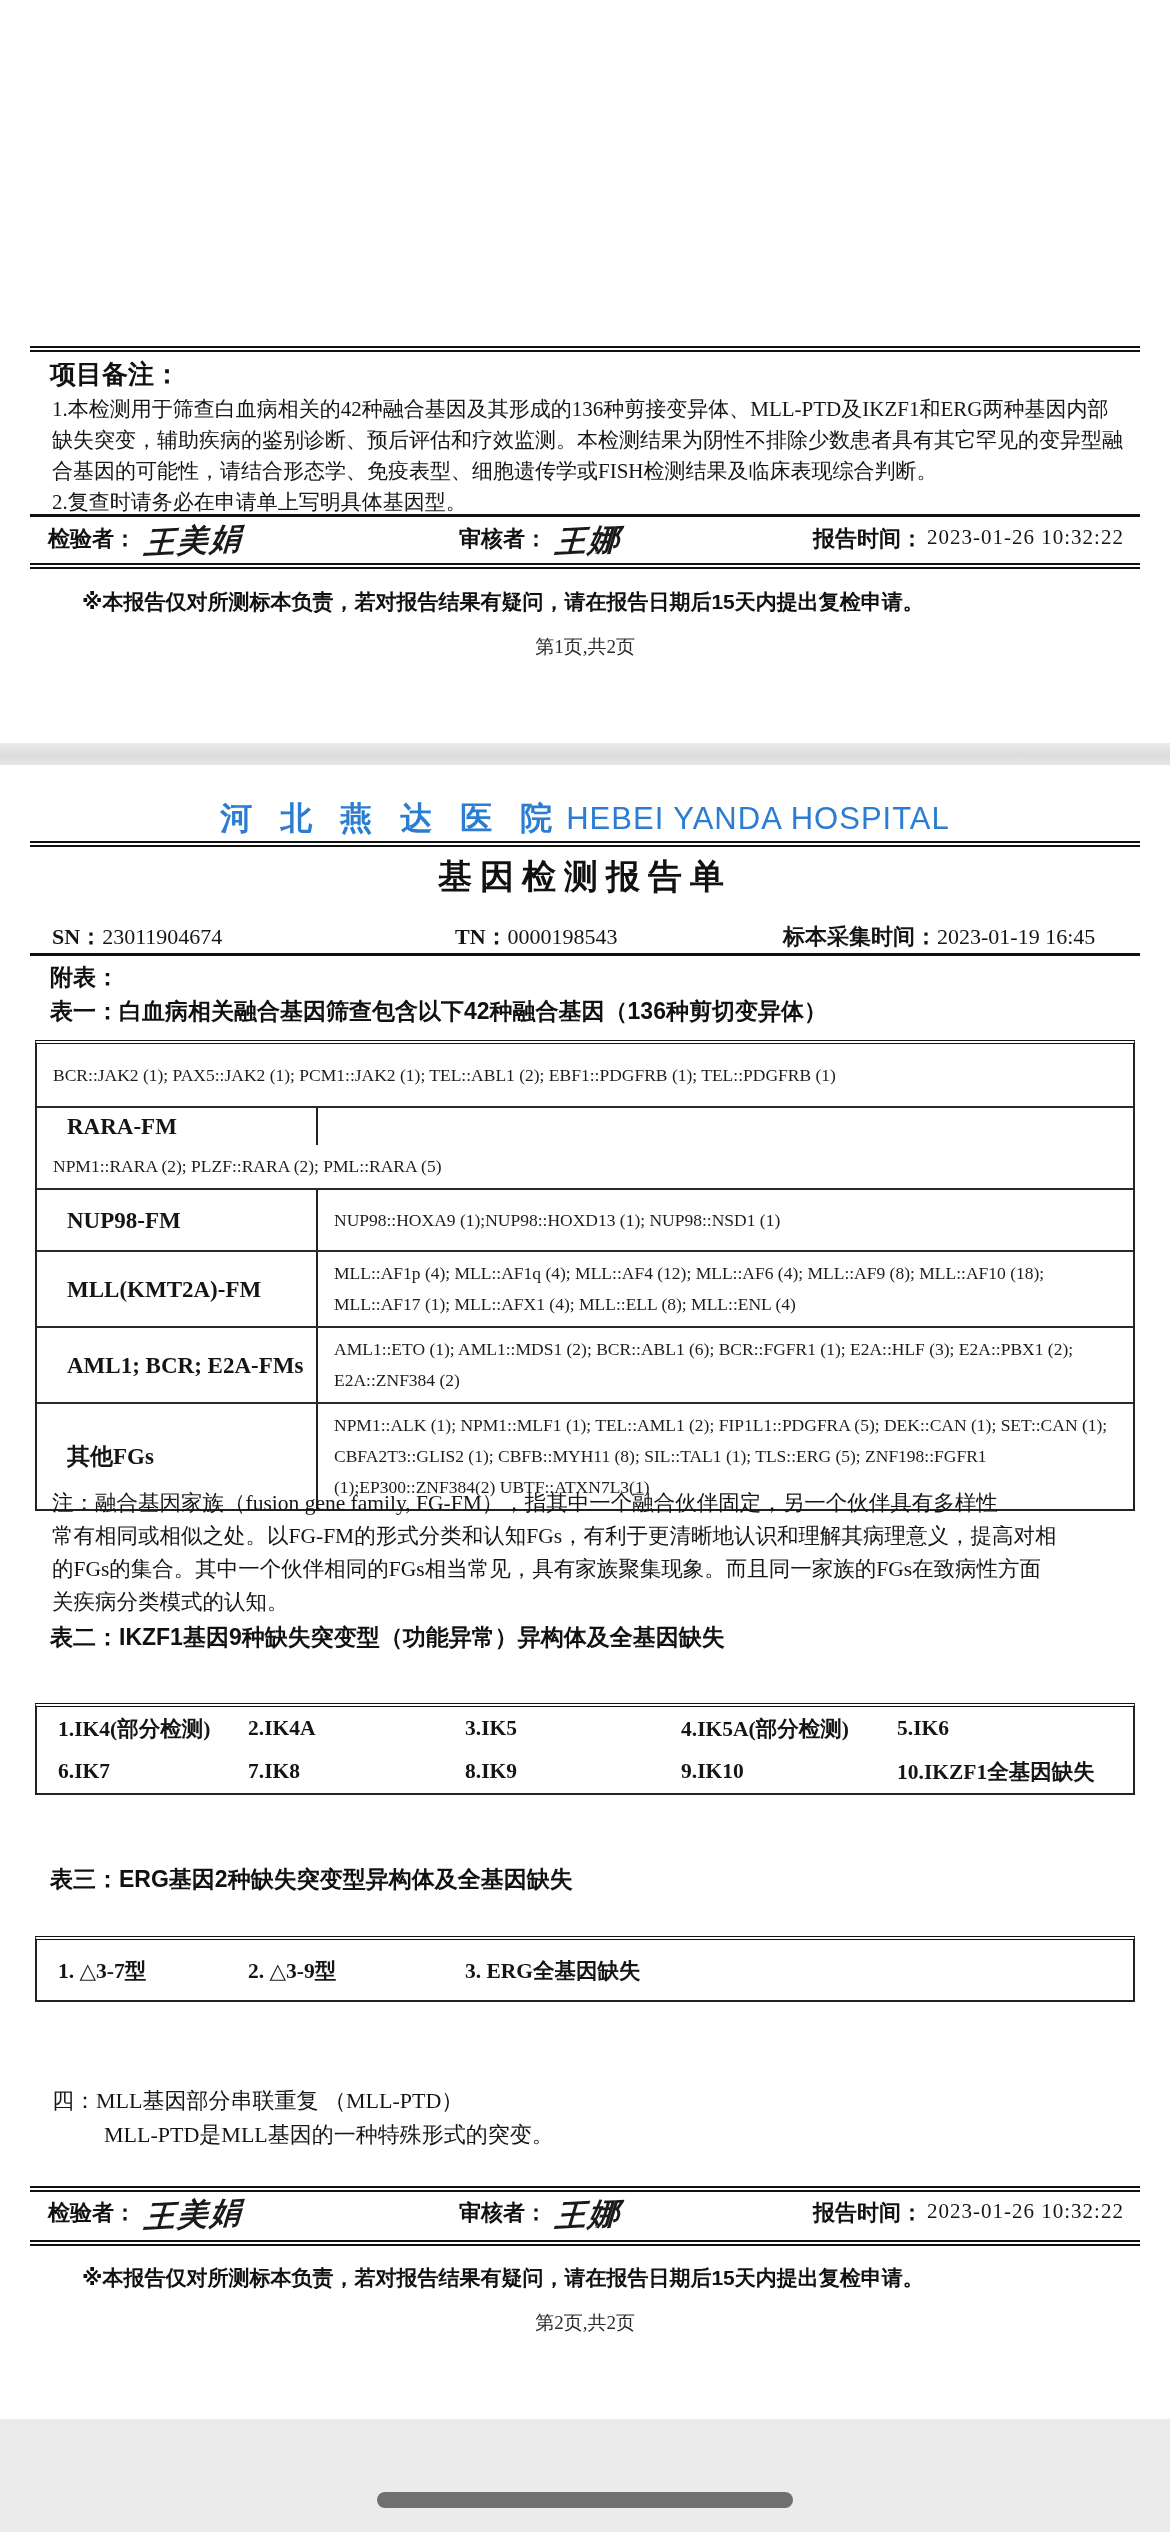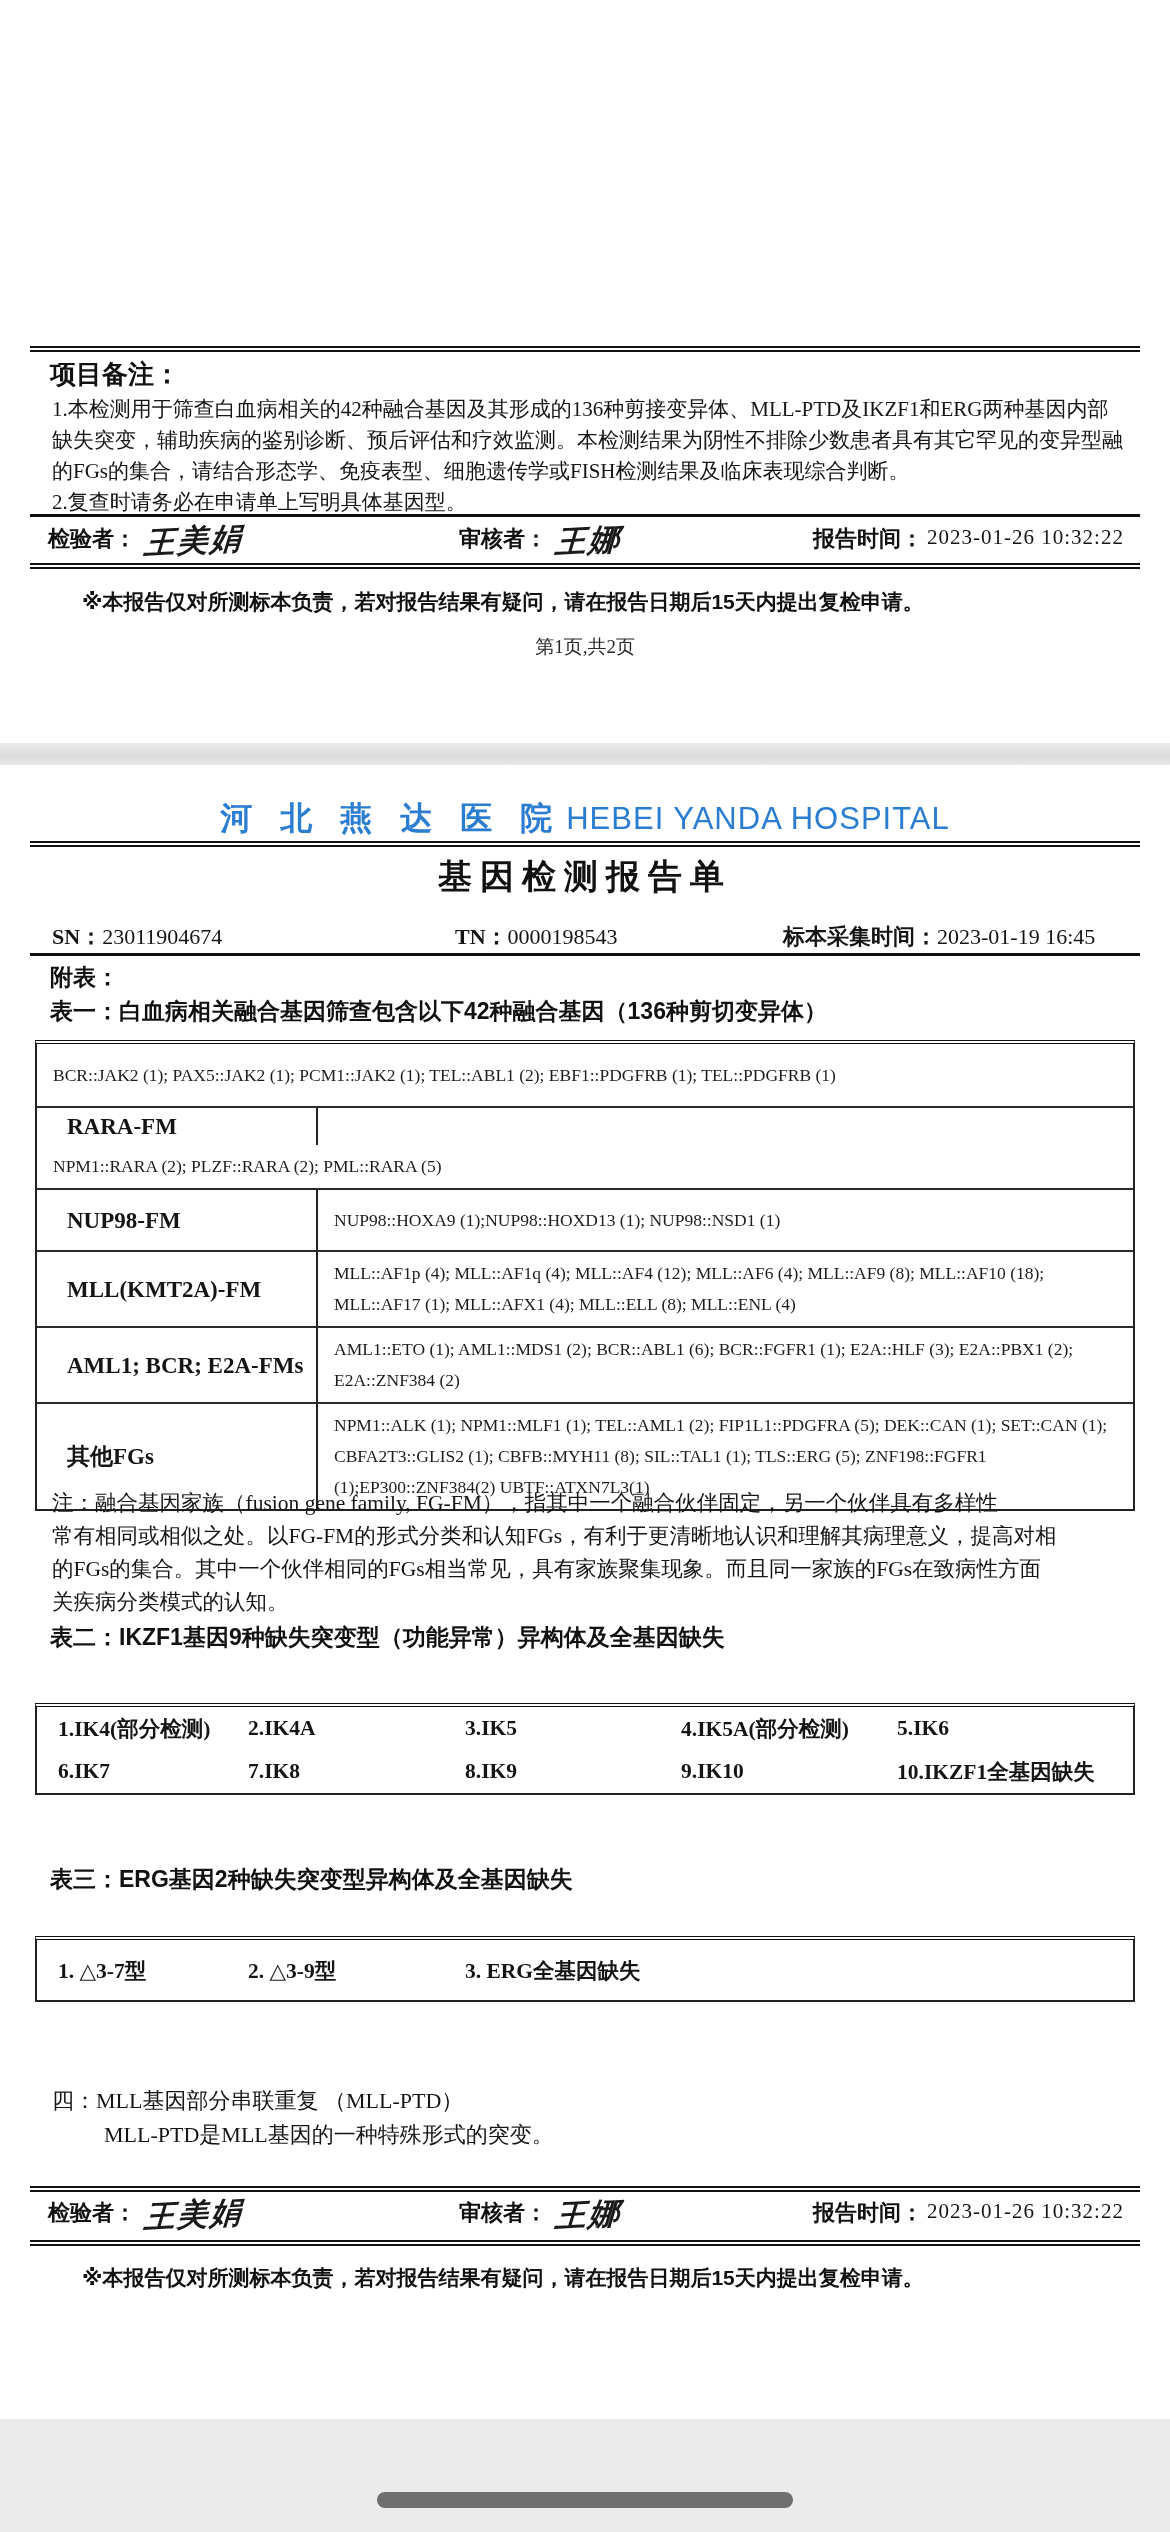--- a/index.html
+++ b/index.html
@@ -68,21 +68,21 @@
 <div id="screen">
 
   <div class="page" id="page1">
     <div class="rule rule-heavy" style="top:346px;"></div>
 
     <div class="abs h-sans notes-title" style="top:357px;left:50px;">项目备注：</div>
 
     <div class="abs" style="top:394px;left:52px;right:30px;">
       <div class="note-line">1.本检测用于筛查白血病相关的42种融合基因及其形成的136种剪接变异体、MLL-PTD及IKZF1和ERG两种基因内部</div>
       <div class="note-line">缺失突变，辅助疾病的鉴别诊断、预后评估和疗效监测。本检测结果为阴性不排除少数患者具有其它罕见的变异型融</div>
-      <div class="note-line">的FGs的集合，请结合形态学、免疫表型、细胞遗传学或FISH检测结果及临床表现综合判断。</div>
+      <div class="note-line">合基因的可能性，请结合形态学、免疫表型、细胞遗传学或FISH检测结果及临床表现综合判断。</div>
       <div class="note-line">2.复查时请务必在申请单上写明具体基因型。</div>
     </div>
 
     <div class="rule rule-med" style="top:514px;"></div>
 
     <div class="sig-row" style="top:524px;">
       <div class="sig-group" style="left:48px;">
         <span class="h-sans sig-label">检验者：</span>
         <span class="sig">王美娟</span>
       </div>
@@ -215,18 +215,19 @@
       <div class="sig-group" style="left:813px;">
         <span class="h-sans sig-label">报告时间：</span>
         <span class="time-value" style="margin-left:4px;margin-top:1px;">2023-01-26 10:32:22</span>
       </div>
     </div>
 
     <div class="rule rule-heavy" style="top:1475px;"></div>
 
     <div class="abs h-sans disclaimer" style="top:1499px;left:82px;">※本报告仅对所测标本负责，若对报告结果有疑问，请在报告日期后15天内提出复检申请。</div>
 
+    <div class="abs page-num" style="top:1545px;">第2页,共2页</div>
   </div>
 
   <div id="bottom-chrome"></div>
   <div id="home-indicator"></div>
 
 </div>
 
 </body></html>

